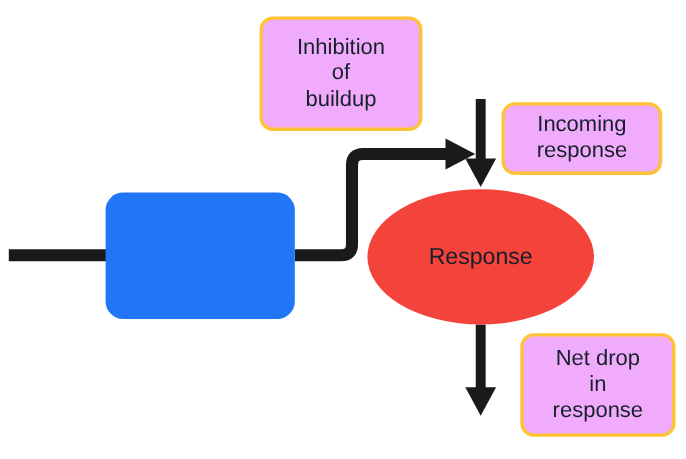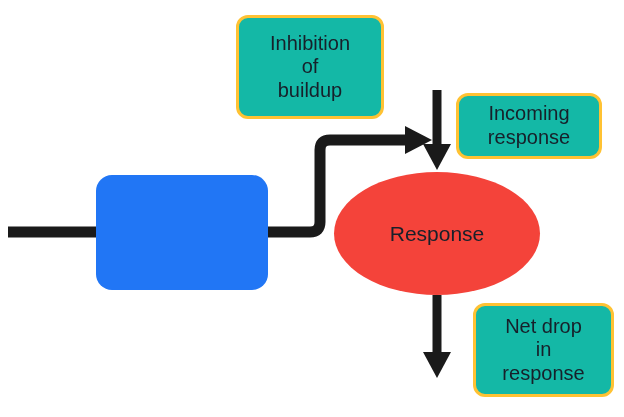--- a/index.html
+++ b/index.html
@@ -23,21 +23,21 @@
     left: 0;
     top: 0;
     width: 624px;
     height: 417px;
   }
 
   
   .label-box {
     position: absolute;
     box-sizing: border-box;
-    background: #14b8a6;
+    background: #f0abfc;
     border: 3px solid #ffc233;
     border-radius: 12px;
     display: flex;
     align-items: center;
     justify-content: center;
     text-align: center;
     color: #17202a;
     font-family: "Liberation Sans", sans-serif;
     font-size: 20px;
     line-height: 1.18;

